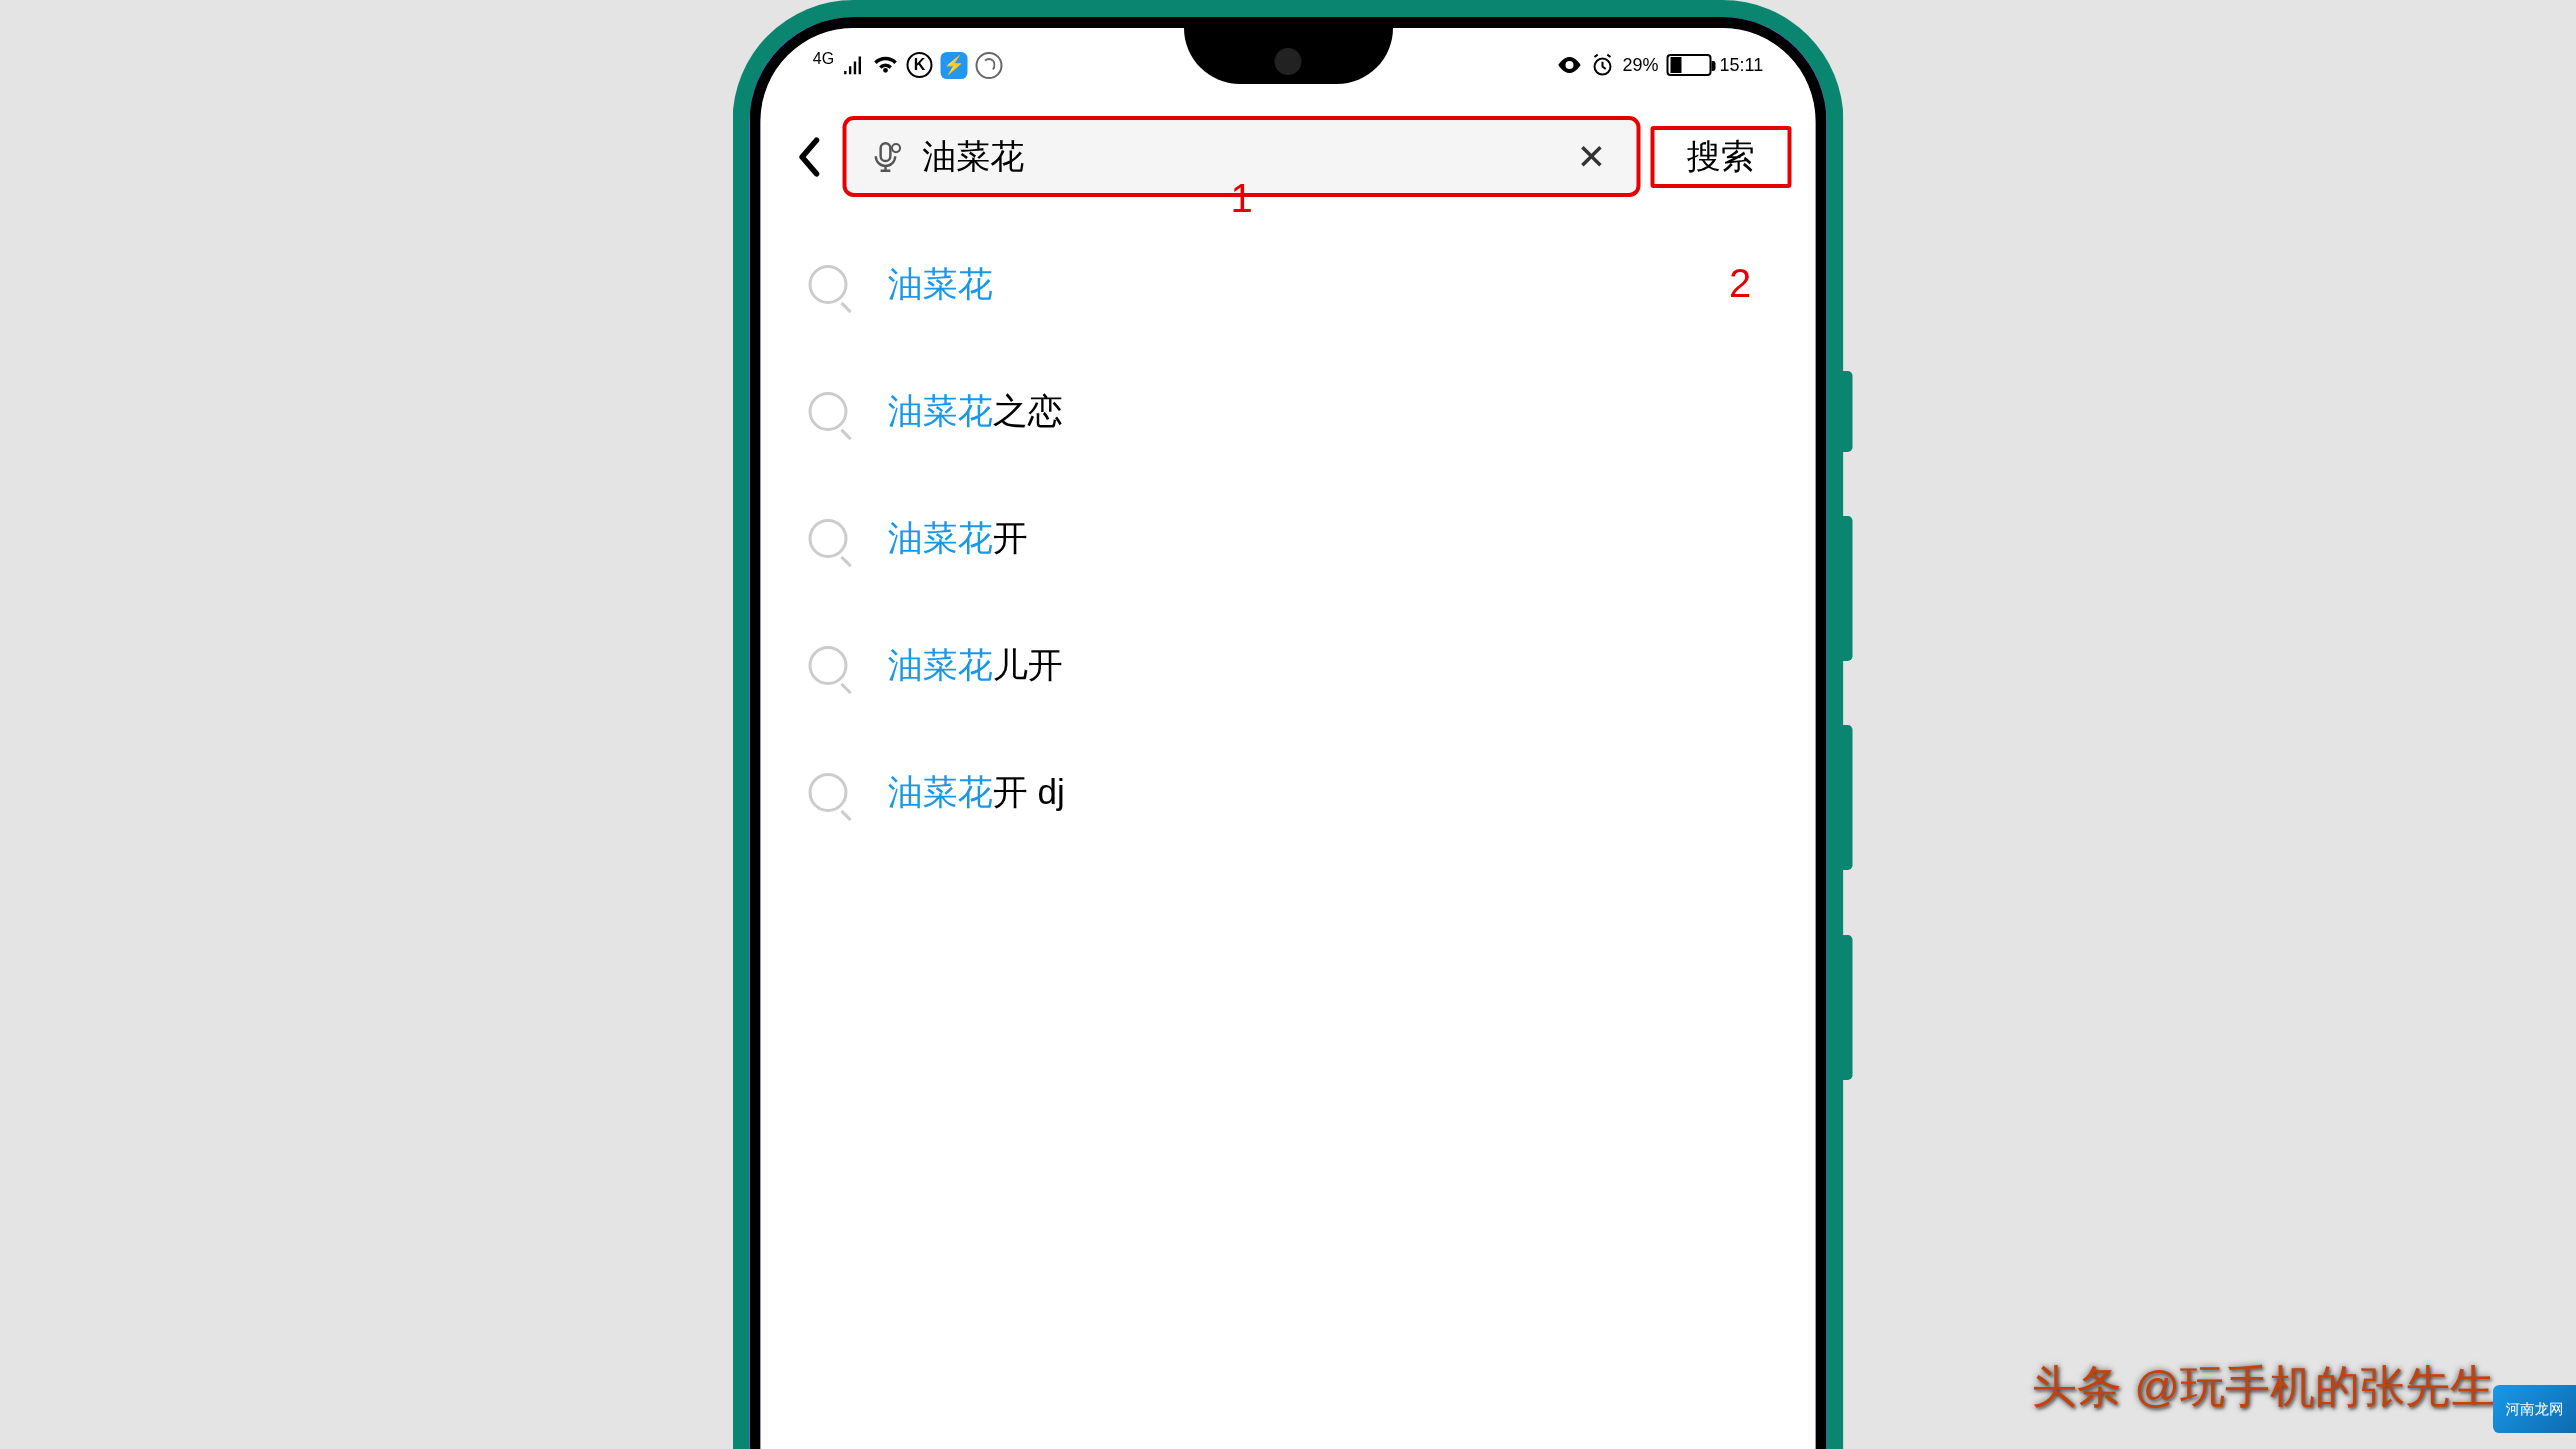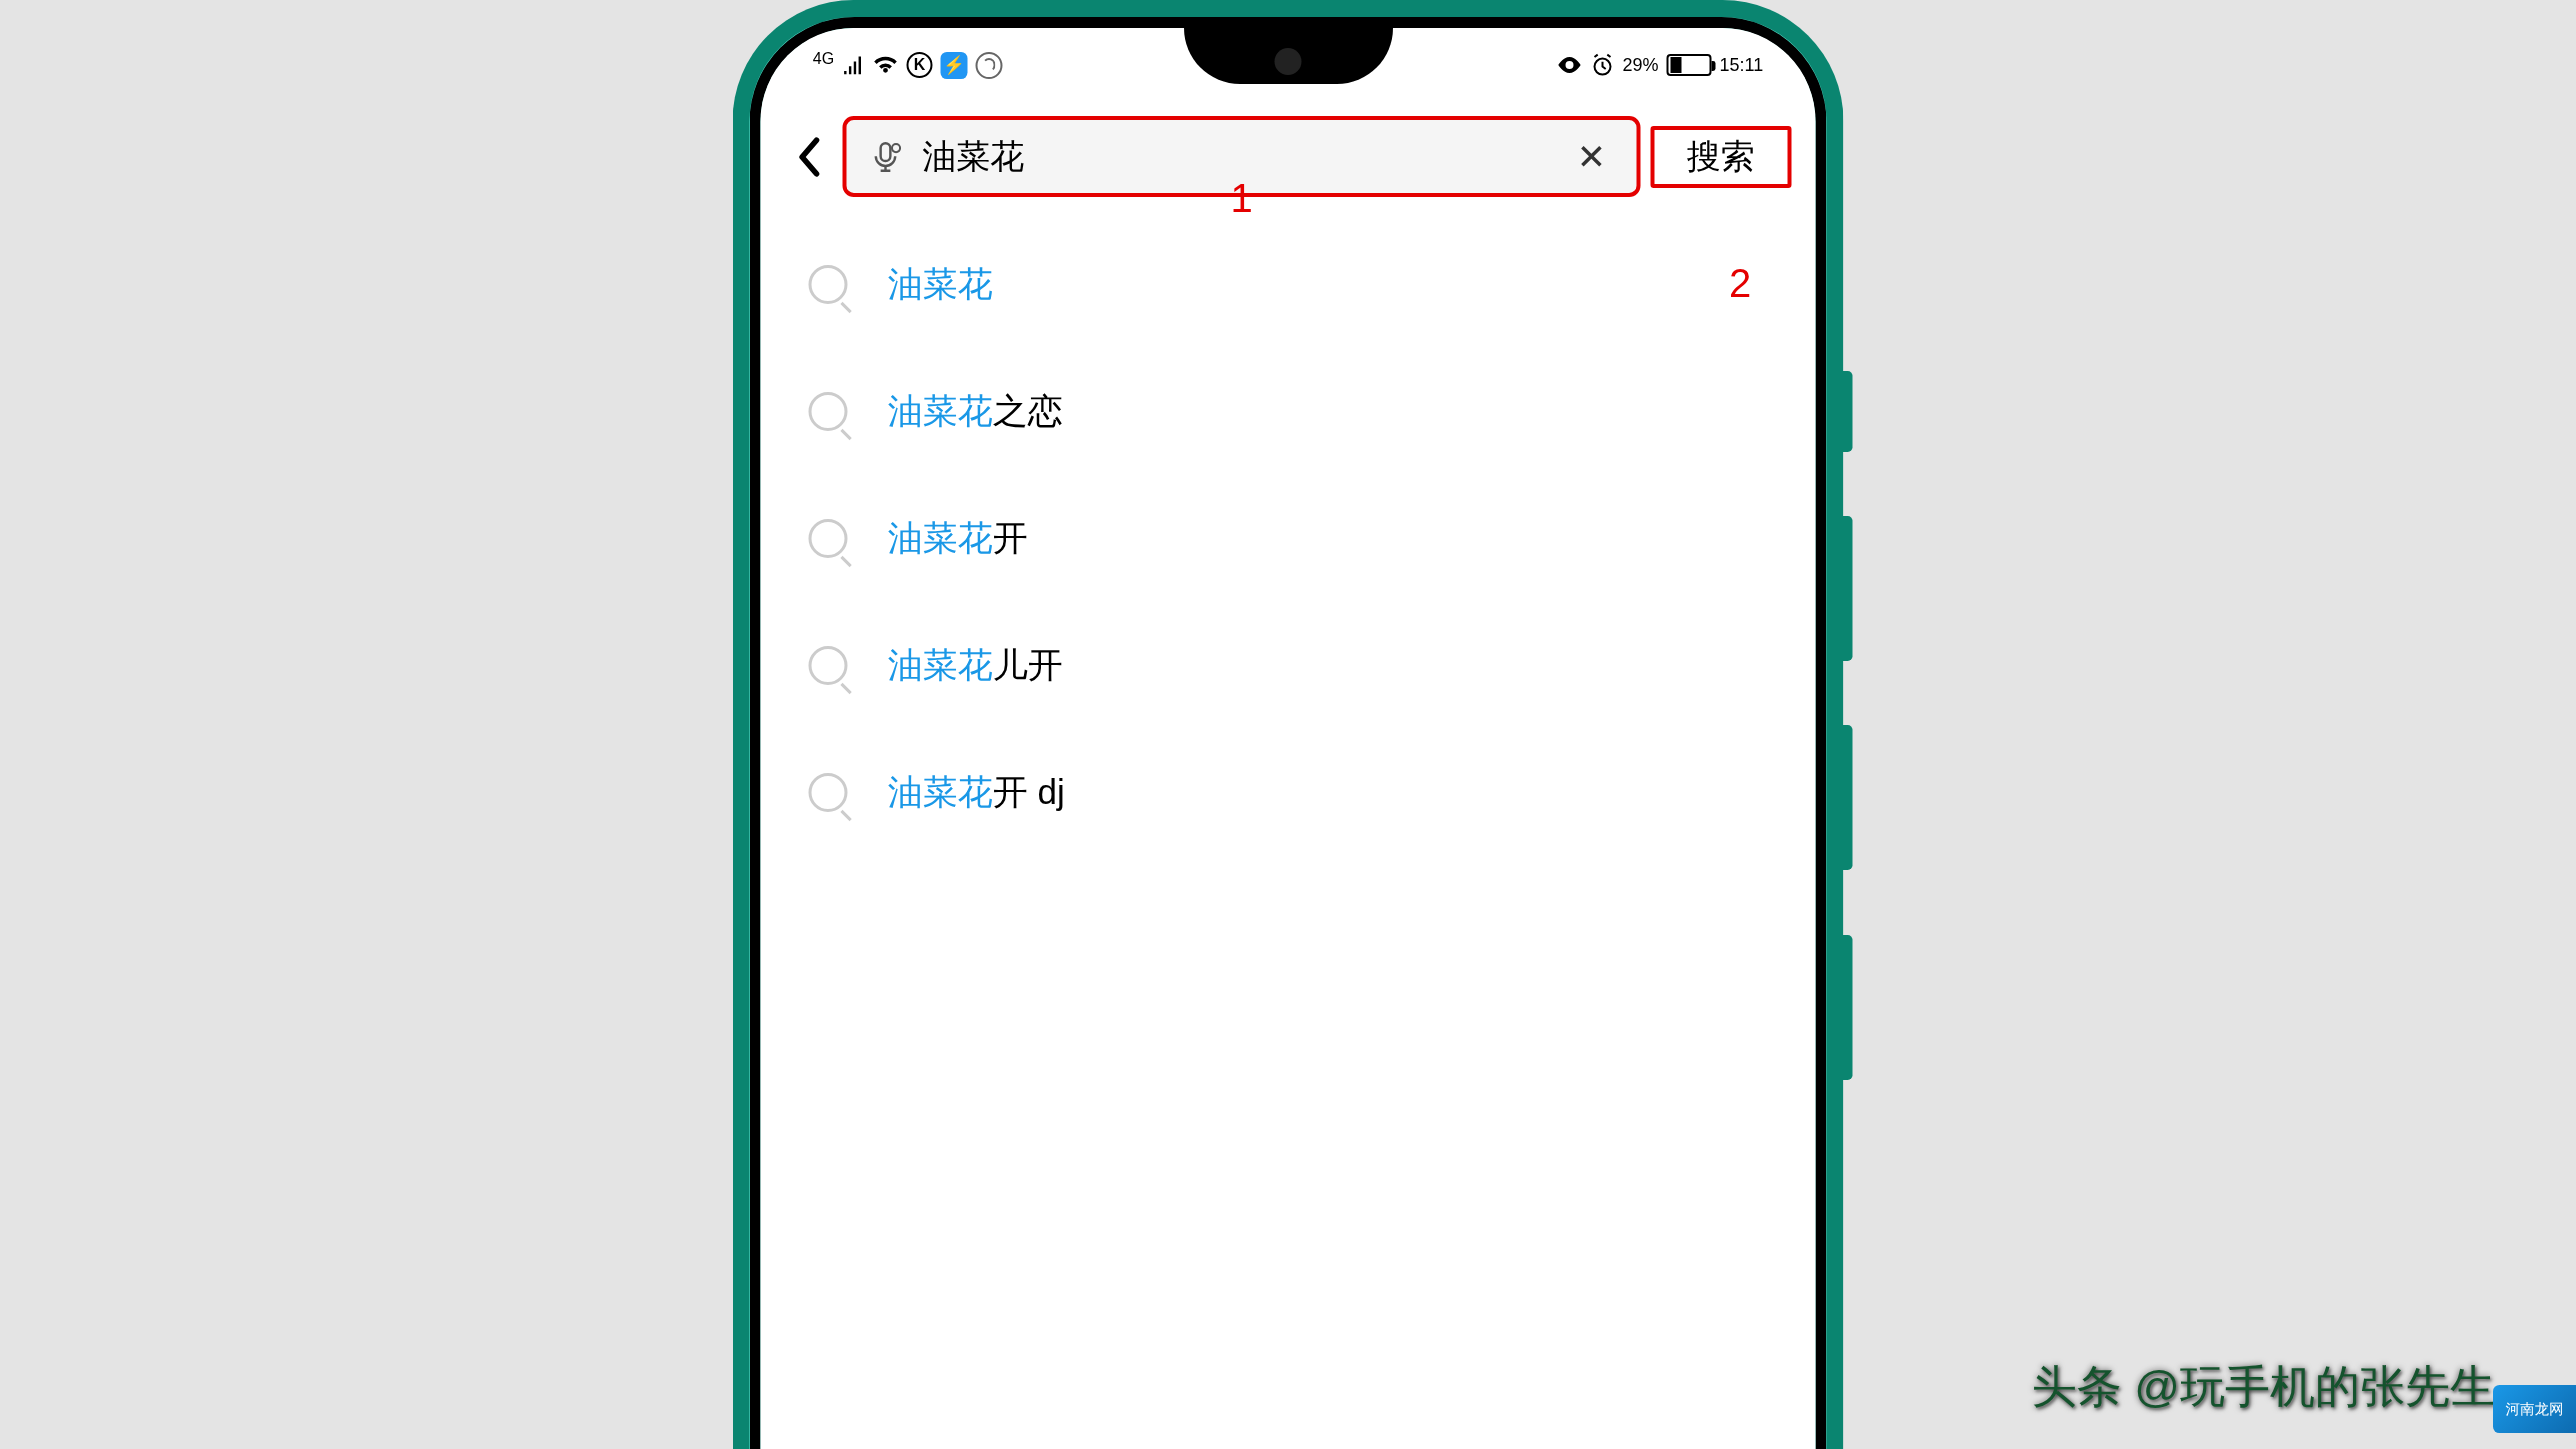--- a/index.html
+++ b/index.html
@@ -15,21 +15,21 @@
       position: relative;
       overflow: hidden;
     }
     .phone-frame {
       position: absolute;
       left: 50%;
       top: 0;
       transform: translateX(-50%);
       width: 1111px;
       height: 1449px;
-      background: #5eead4;
+      background: #8b5cf6;
       border: 17.7px solid #0a8570;
       border-bottom: none;
       border-radius: 121px 121px 0 0;
       overflow: visible;
     }
     .phone-inner-border {
       position: absolute;
       inset: 0;
       border: 11.3px solid #000;
       border-bottom: none;
@@ -294,21 +294,21 @@
     }
     .btn1 { top: 354px; height: 81px; }
     .btn2 { top: 499px; height: 145px; }
     .btn3 { top: 708px; height: 145px; }
     .btn4 { top: 918px; height: 145px; }
     .watermark {
       position: absolute;
       bottom: 32px;
       right: 81px;
       font-size: 45px;
-      color: #14532d;
+      color: #c2410c;
       text-shadow: 0 0 6.4px rgba(0,0,0,0.6), 1.6px 1.6px 3.2px rgba(0,0,0,0.5);
       font-weight: 500;
     }
     .watermark2 {
       position: absolute;
       bottom: 16px;
       right: 0;
       width: 83px;
       height: 48px;
       background: linear-gradient(135deg, #1a98e7, #0d6bb0);

